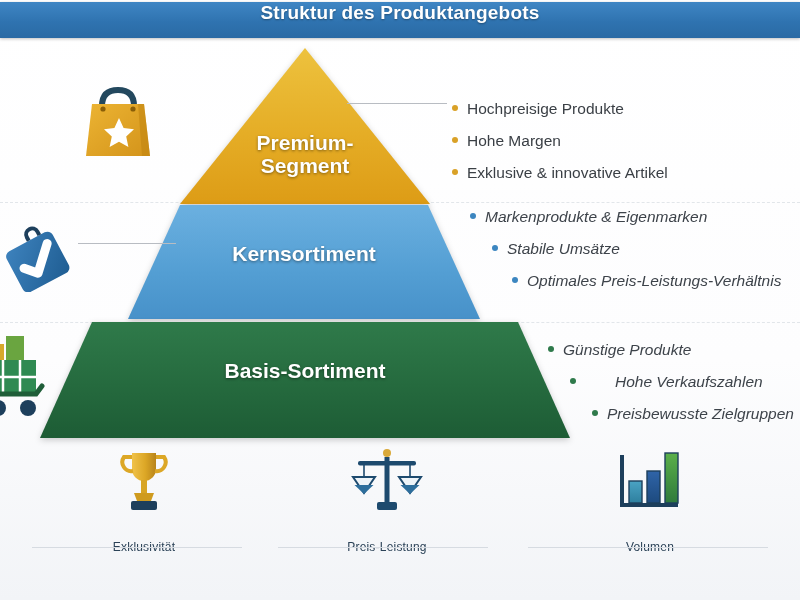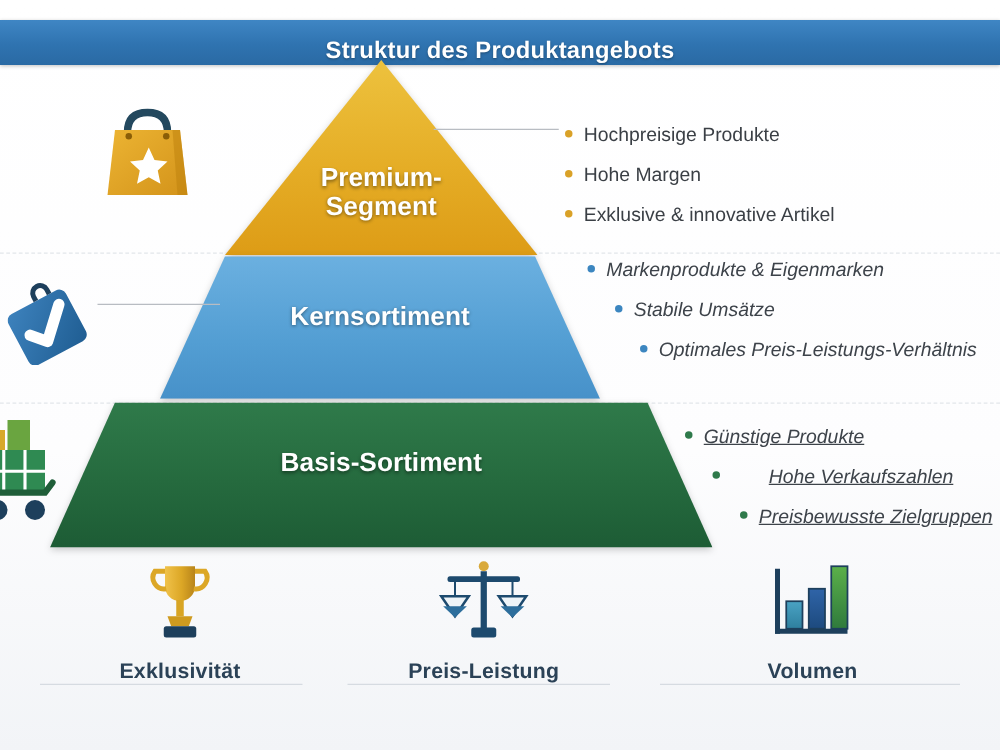--- a/index.html
+++ b/index.html
@@ -7,23 +7,23 @@
   body {
     font-family:"Liberation Sans", sans-serif;
     background:#ffffff;
     position:relative;
   }
   #stage { position:absolute; inset:0; width:800px; height:600px;
            background:linear-gradient(180deg,#ffffff 0%,#fdfdfe 60%,#f2f4f7 100%); }
 
   
   .header {
-    position:absolute; left:0; top:16px; width:800px; height:36px;
+    position:absolute; left:0; top:2px; width:800px; height:36px;
     background:linear-gradient(180deg,#3f86c4 0%,#2f73b0 55%,#2a6aa4 100%);
-    display:flex; align-items:flex-end; justify-content:center;
+    display:flex; align-items:flex-start; justify-content:center;
     box-shadow:0 1px 3px rgba(0,0,0,.25);
   }
   .header-title {
     color:#ffffff; font-size:19px; font-weight:700; letter-spacing:.2px;
     text-shadow:0 1px 2px rgba(0,0,0,.35);
   }
 
   
   .dash { position:absolute; left:0; width:800px; height:0;
           border-top:1px dashed #e2e6ea; }
@@ -62,33 +62,33 @@
   #bul-top .bullet { margin-bottom:14px; }
   #bul-top .dot { background:#d9a127; }
   #bul-mid { left:470px; top:208px; }
   #bul-mid .bullet { margin-bottom:14px; }
   #bul-mid .btext { font-style:italic; color:#3d434a; }
   #bul-mid .dot { background:#3c86c0; }
   #bul-mid .bullet:nth-child(2) { margin-left:22px; }
   #bul-mid .bullet:nth-child(3) { margin-left:42px; }
   #bul-bot { left:548px; top:341px; }
   #bul-bot .bullet { margin-bottom:14px; }
-  #bul-bot .btext { font-style:italic; color:#3d434a;text-decoration:underline; }
+  #bul-bot .btext { font-style:italic; color:#3d434a; }
   #bul-bot .dot { background:#2f7a4b; }
   #bul-bot .bullet:nth-child(2) { margin-left:22px;gap:39px; }
   #bul-bot .bullet:nth-child(3) { margin-left:44px; }
 
   
   .side-icon { position:absolute; }
 
   
   .footrow { position:absolute; left:0; top:445px; width:800px; height:120px; }
   .foot-item { position:absolute; width:200px; text-align:center; }
   .foot-ico { height:70px; display:flex; align-items:flex-end; justify-content:center; }
-  .foot-label { margin-top:12px; font-size:17px; font-weight:700; color:#2b4257;
+  .foot-label { margin-top:25px; font-size:12px; font-weight:400; color:#2b4257;
                 letter-spacing:.2px; }
   .footline { position:absolute; top:547px; height:0; border-top:1px solid #d6dbe1; }
 </style>
 </head>
 <body>
 
 <div id="stage">
 
   <div class="header">
     <div class="header-title">Struktur des Produktangebots</div>

